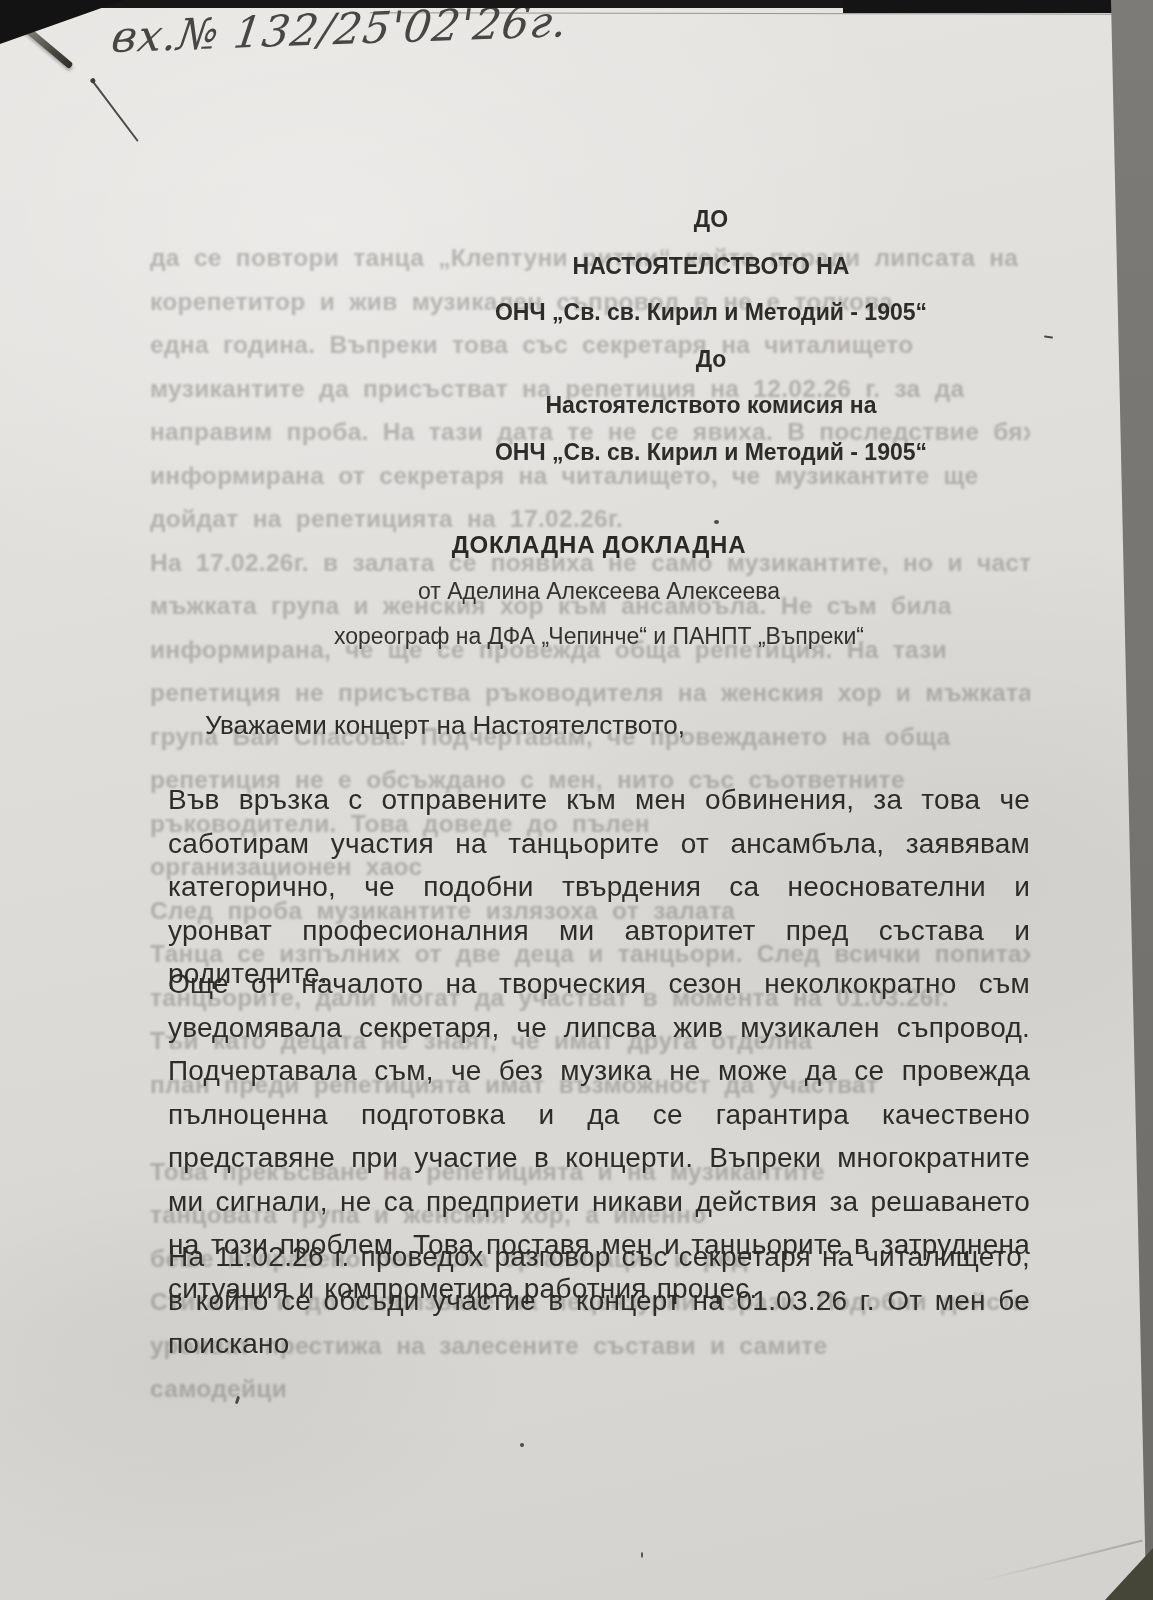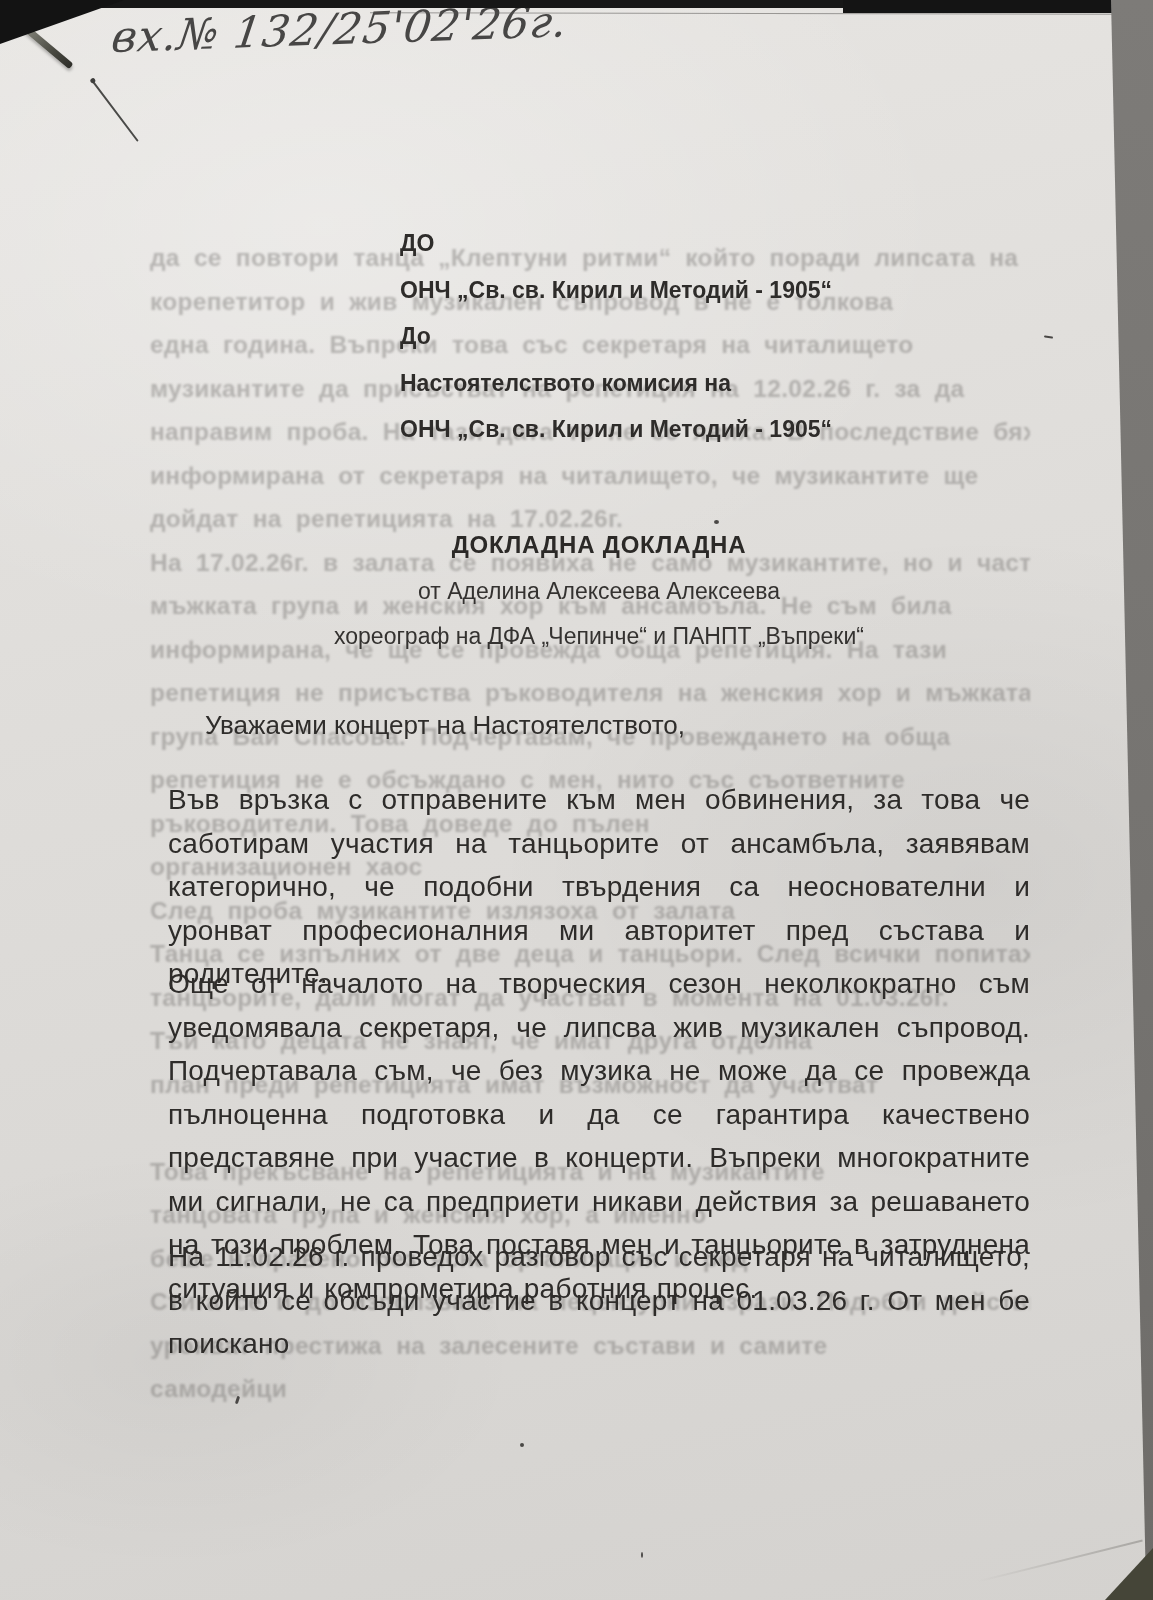--- a/index.html
+++ b/index.html
@@ -87,22 +87,22 @@
     left: 150px; width: 880px;
     font-size: 24.5px; font-weight: bold;
     color: rgba(108,106,103,0.40);
     filter: blur(1.2px);
     word-spacing: 7px; letter-spacing: 0.3px;
     white-space: nowrap; overflow: hidden;
   }
 
   
   .recipient {
-    position: absolute; top: 220px; left: 400px; right: 131px;
-    text-align: left; font-weight: bold;
+    position: absolute; top: 196px; left: 400px; right: 131px;
+    text-align: center; font-weight: bold;
     font-size: 23px; line-height: 46.5px; color: #2e2c2a;
   }
   .title {
     position: absolute; top: 531px; left: 168px; width: 862px;
     text-align: center; font-weight: bold; font-size: 24px;
     letter-spacing: 0.8px; color: #2b2927;
   }
   .from-line, .role-line {
     position: absolute; left: 168px; width: 862px;
     text-align: center; font-size: 23px; color: #343230;
@@ -157,20 +157,21 @@
         <div class="bleed-line" style="--i: 23;">беше направено без ясна организация и ред</div>
         <div class="bleed-line" style="--i: 24;">Стига се и до използване на нецензурни изрази. Подобни действия</div>
         <div class="bleed-line" style="--i: 25;">уронват престижа на залесените състави и самите</div>
         <div class="bleed-line" style="--i: 26;">самодейци</div>
       </div>
 
     <div class="handwriting">вх.№ 132/25'02'26г.</div>
 
     <div class="recipient">
         <div class="recipient-line" style="--i: 0;">ДО</div>
+        <div class="recipient-line" style="--i: 1;">НАСТОЯТЕЛСТВОТО НА</div>
         <div class="recipient-line" style="--i: 2;">ОНЧ „Св. св. Кирил и Методий - 1905“</div>
         <div class="recipient-line" style="--i: 3;">До</div>
         <div class="recipient-line" style="--i: 4;">Настоятелството комисия на</div>
         <div class="recipient-line" style="--i: 5;">ОНЧ „Св. св. Кирил и Методий - 1905“</div>
       </div>
 
     <div class="title">ДОКЛАДНА ДОКЛАДНА</div>
     <div class="from-line">от Аделина Алексеева Алексеева</div>
     <div class="role-line">хореограф на ДФА „Чепинче“ и ПАНПТ „Въпреки“</div>
 

